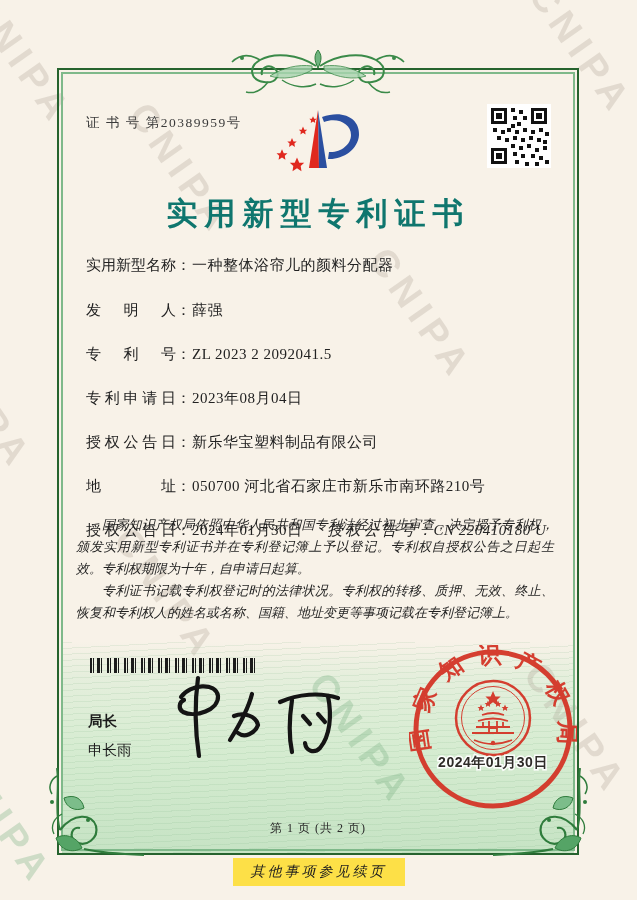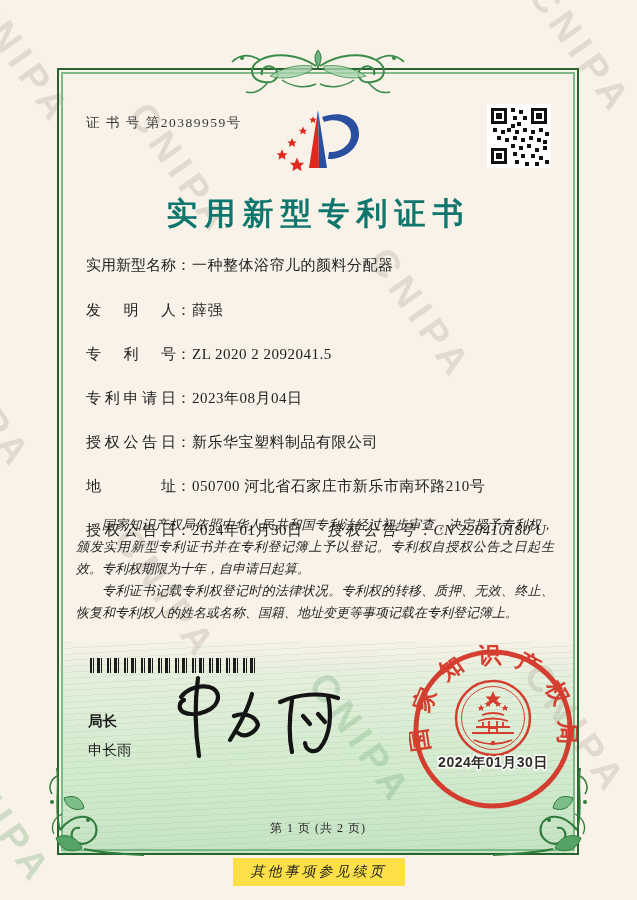--- a/index.html
+++ b/index.html
@@ -234,21 +234,21 @@
 
     <div class="title">实用新型专利证书</div>
 
     <div class="frow" style="top:256px">
       <span class="flabel">实用新型名称</span><span class="fcolon">：</span><span class="fval">一种整体浴帘儿的颜料分配器</span>
     </div>
     <div class="frow" style="top:301px">
       <span class="flabel">发明人</span><span class="fcolon">：</span><span class="fval">薛强</span>
     </div>
     <div class="frow" style="top:345px">
-      <span class="flabel">专利号</span><span class="fcolon">：</span><span class="fval">ZL 2020 2 2092041.5</span>
+      <span class="flabel">专利号</span><span class="fcolon">：</span><span class="fval">ZL 2023 2 2092041.5</span>
     </div>
     <div class="frow" style="top:389px">
       <span class="flabel">专利申请日</span><span class="fcolon">：</span><span class="fval">2023年08月04日</span>
     </div>
     <div class="frow" style="top:433px">
       <span class="flabel">授权公告日</span><span class="fcolon">：</span><span class="fval">新乐华宝塑料制品有限公司</span>
     </div>
     <div class="frow" style="top:477px">
       <span class="flabel">地址</span><span class="fcolon">：</span><span class="fval">050700 河北省石家庄市新乐市南环路210号</span>
     </div>

